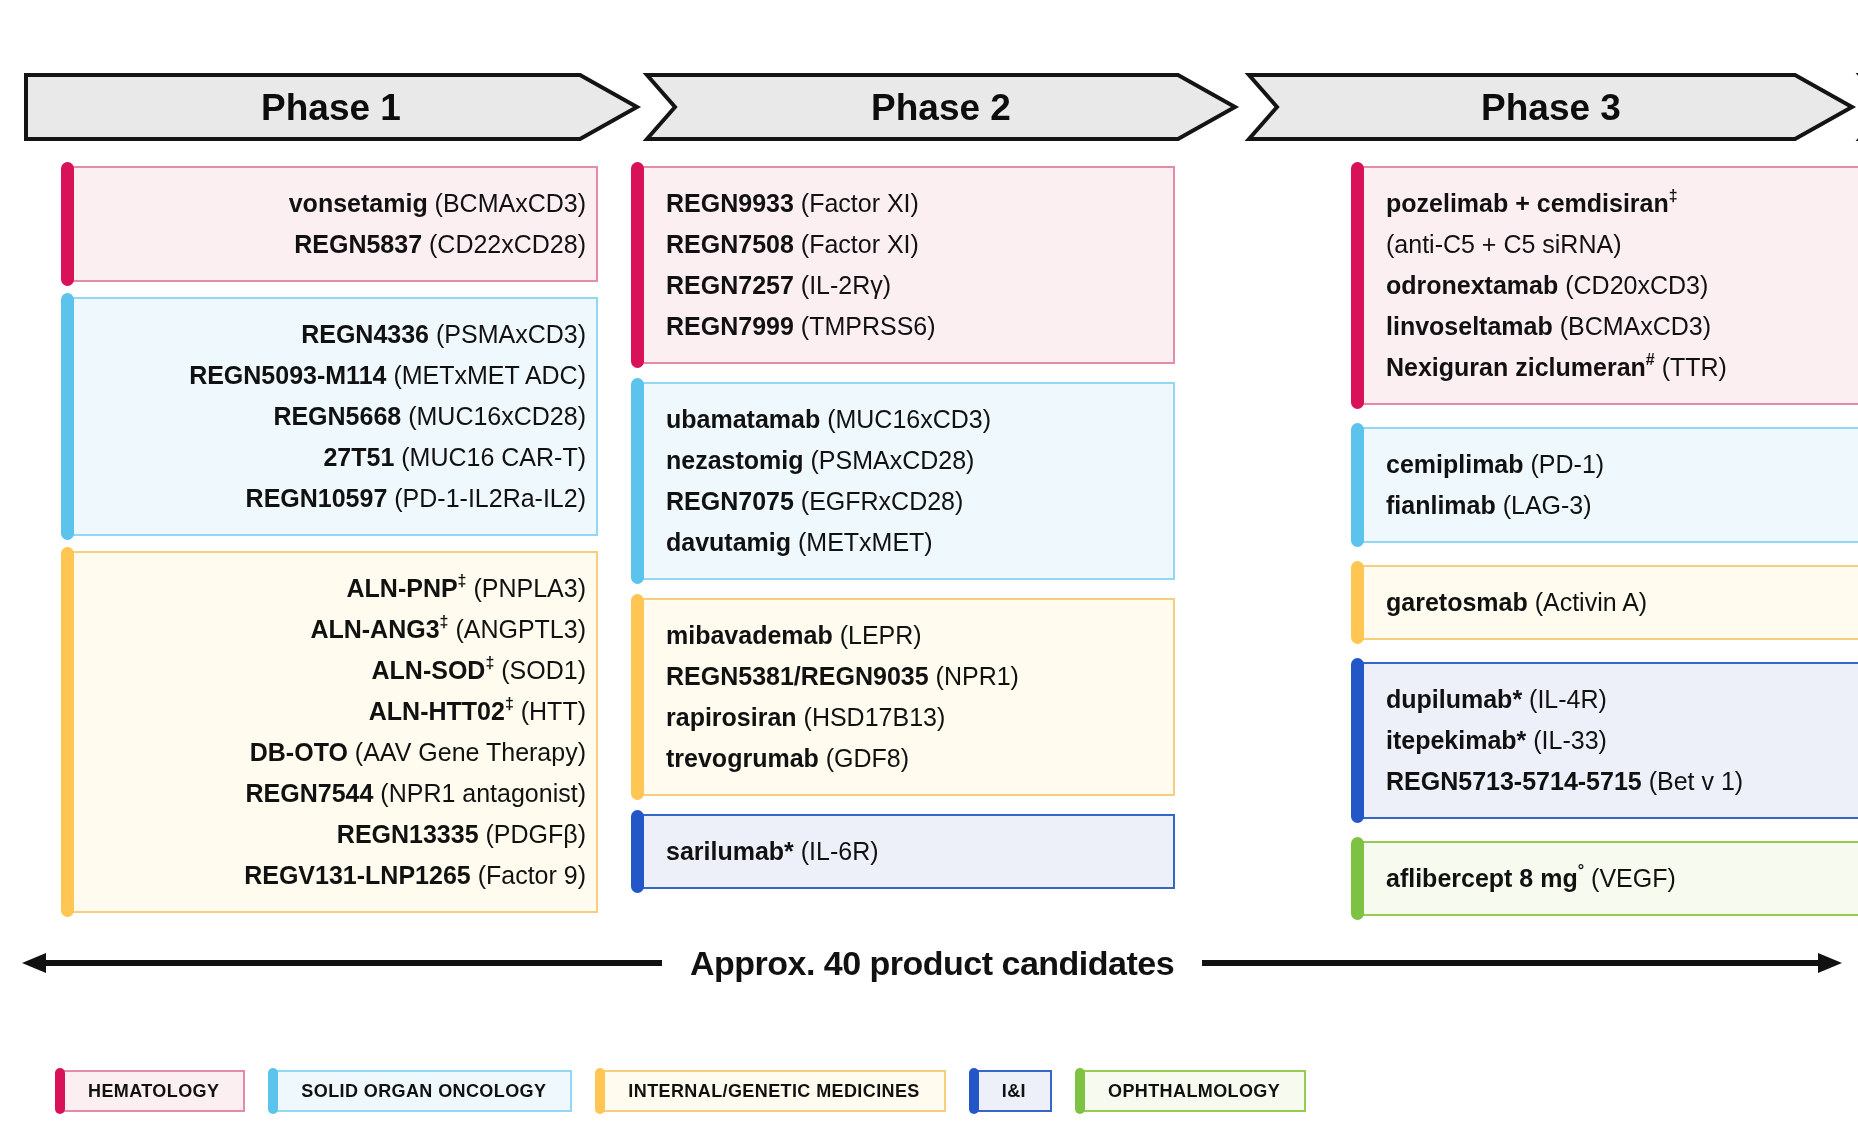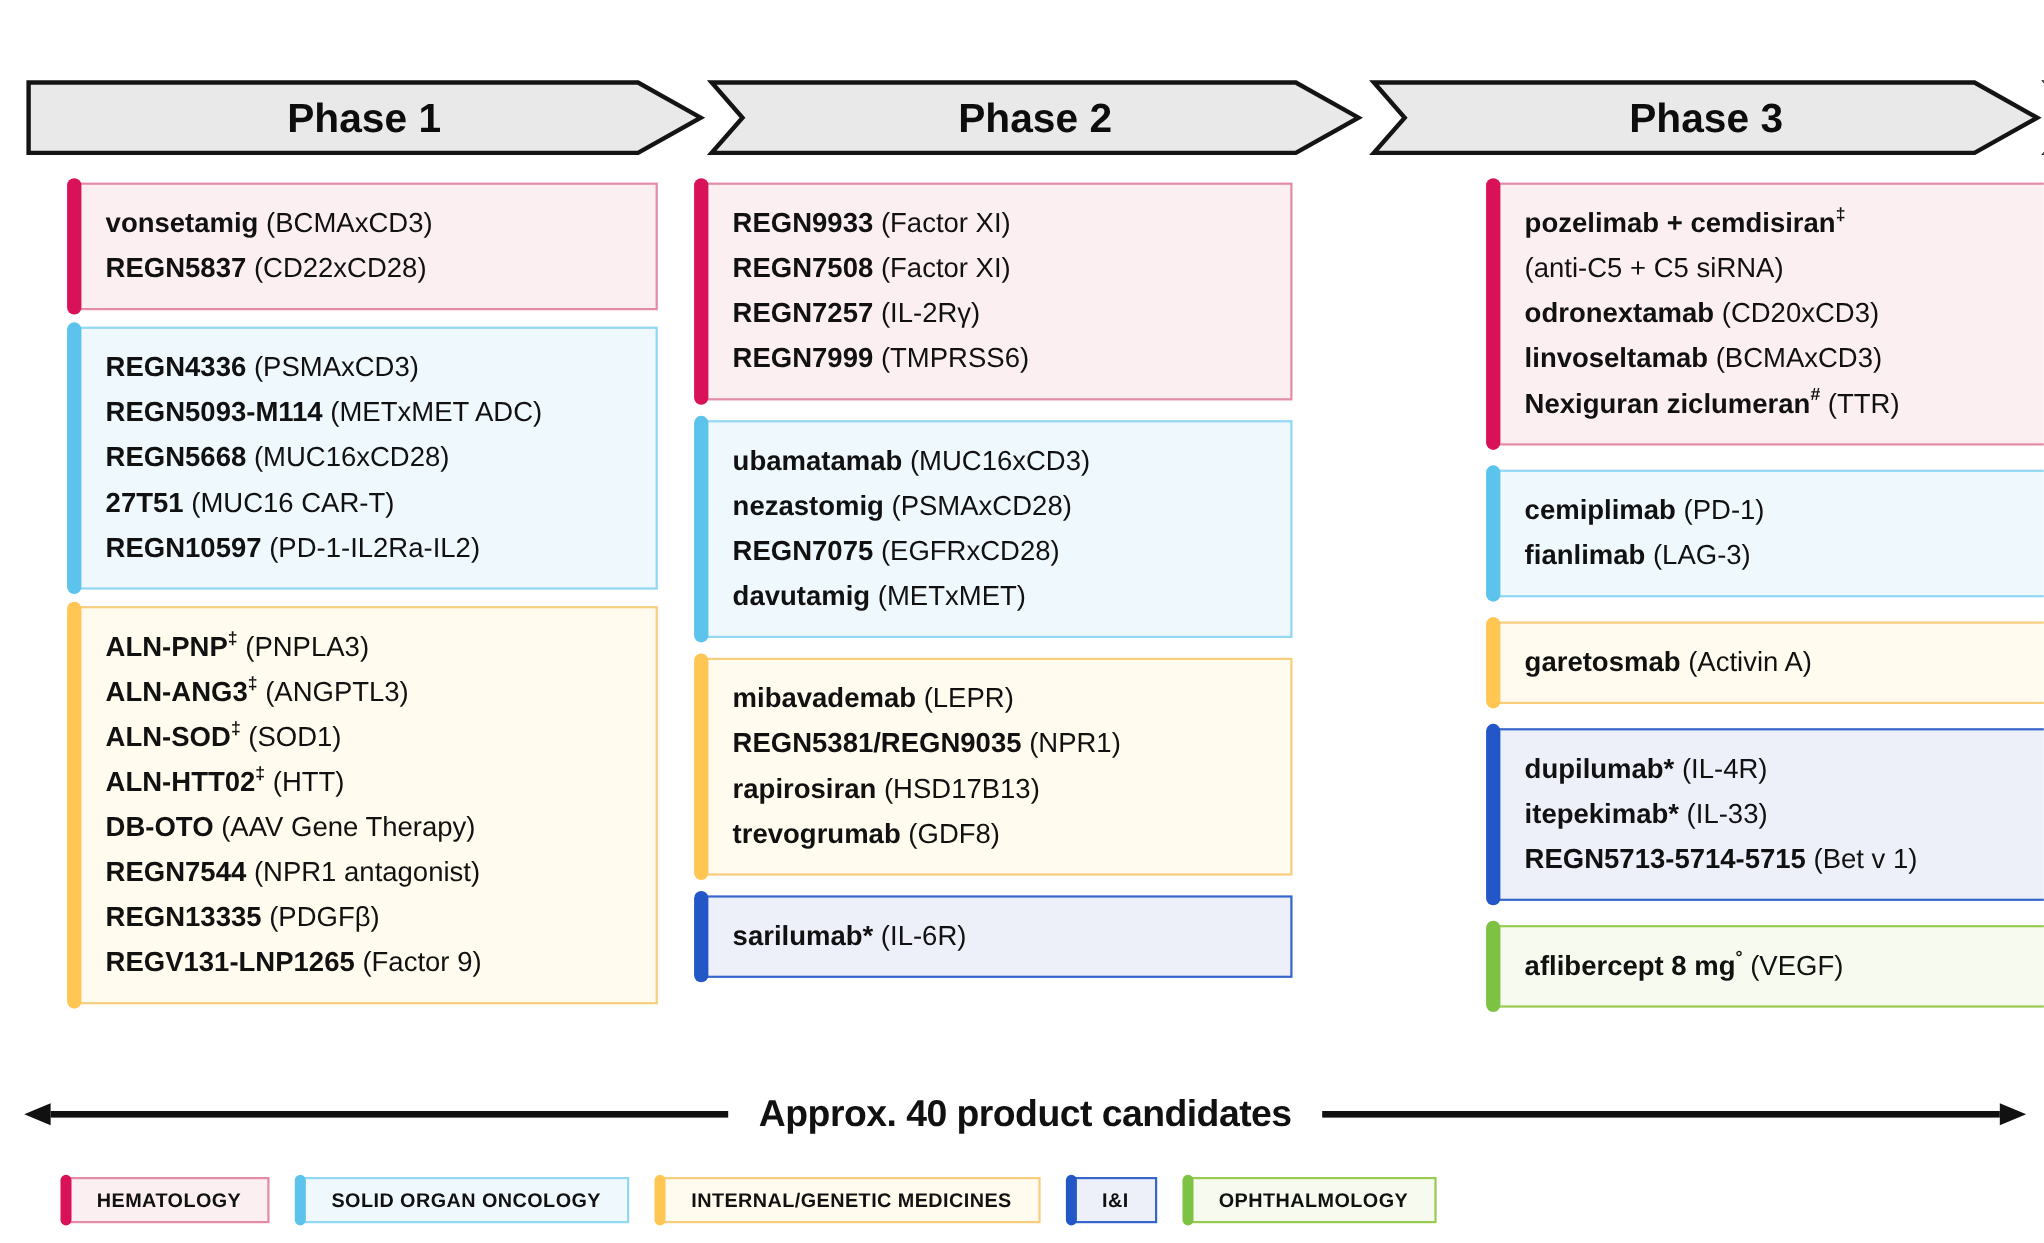--- a/index.html
+++ b/index.html
@@ -7,36 +7,36 @@
     width:1858px;height:1130px;position:relative;background:#ffffff;
     font-family:"Liberation Sans","DejaVu Sans",sans-serif;color:#111;
     overflow:hidden;
   }
   
   #arrows{position:absolute;left:0;top:0;}
   .arrow-poly{fill:#e9e9e9;stroke:#141414;stroke-width:4;stroke-linejoin:miter;}
   .arrow-label{font-size:37px;font-weight:700;fill:#0d0d0d;text-anchor:middle;}
   
   .col{position:absolute;top:166px;}
-  #col-1{left:70px;width:528px;--gap:15px;}
+  #col-1{left:70px;width:528px;text-align:right;--gap:15px;}
   #col-2{left:640px;width:535px;--gap:18px;}
   #col-3{left:1360px;width:529px;--gap:22px;}
   .pbox{
     position:relative;background:var(--bg);border:2px solid var(--bd);
     padding:15px 10px 15px 24px;margin-bottom:var(--gap);box-sizing:border-box;
   }
   .pbox .bar{
     position:absolute;left:-11px;top:-6px;bottom:-6px;width:13px;
     border-radius:7px;background:var(--bar);
   }
   .line{font-size:25px;line-height:41px;white-space:nowrap;}
   .line b{font-weight:700;}
   .line sup{font-size:16px;font-weight:700;position:relative;top:-2px;vertical-align:super;line-height:0;}
   
-  #summary{position:absolute;left:22px;right:16px;top:990px;height:46px;
+  #summary{position:absolute;left:22px;right:16px;top:940px;height:46px;
     display:flex;align-items:center;}
   .hline{flex:1;height:6px;background:#111;}
   .ah{width:0;height:0;border-top:10px solid transparent;border-bottom:10px solid transparent;}
   .ah.left{border-right:24px solid #111;}
   .ah.right{border-left:24px solid #111;}
   #summary-text{font-size:34px;font-weight:700;margin:0 28px;white-space:nowrap;letter-spacing:-0.5px;}
   
   #legend{position:absolute;left:62px;top:1070px;display:flex;gap:30px;}
   .legend-item{
     position:relative;height:42px;display:flex;align-items:center;

